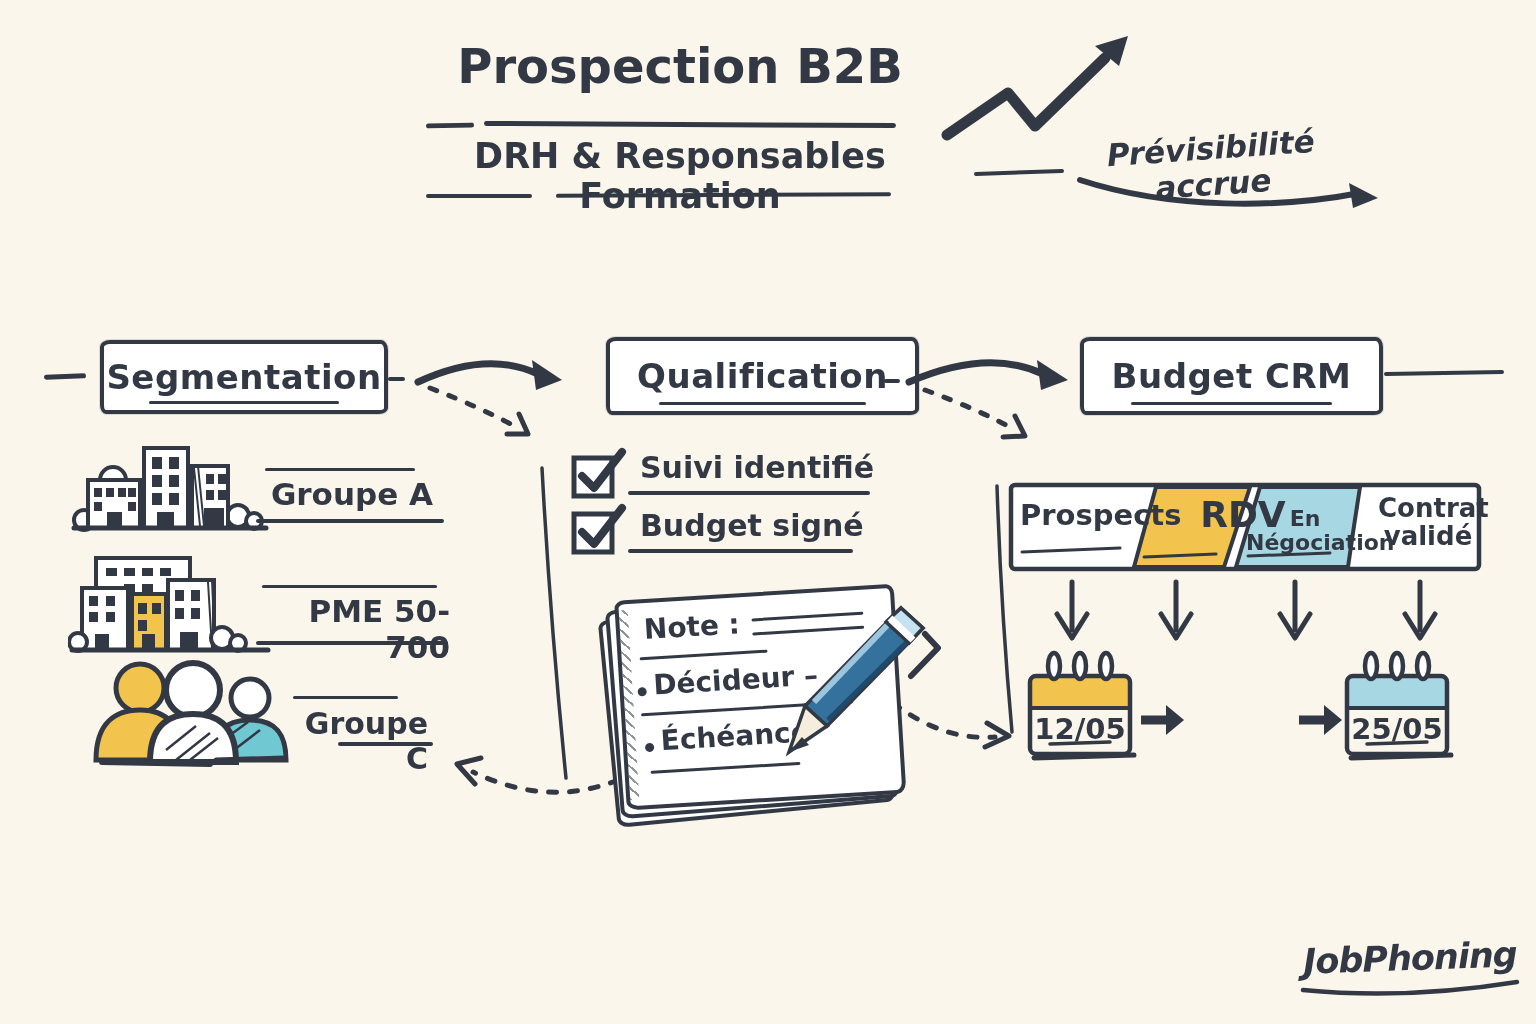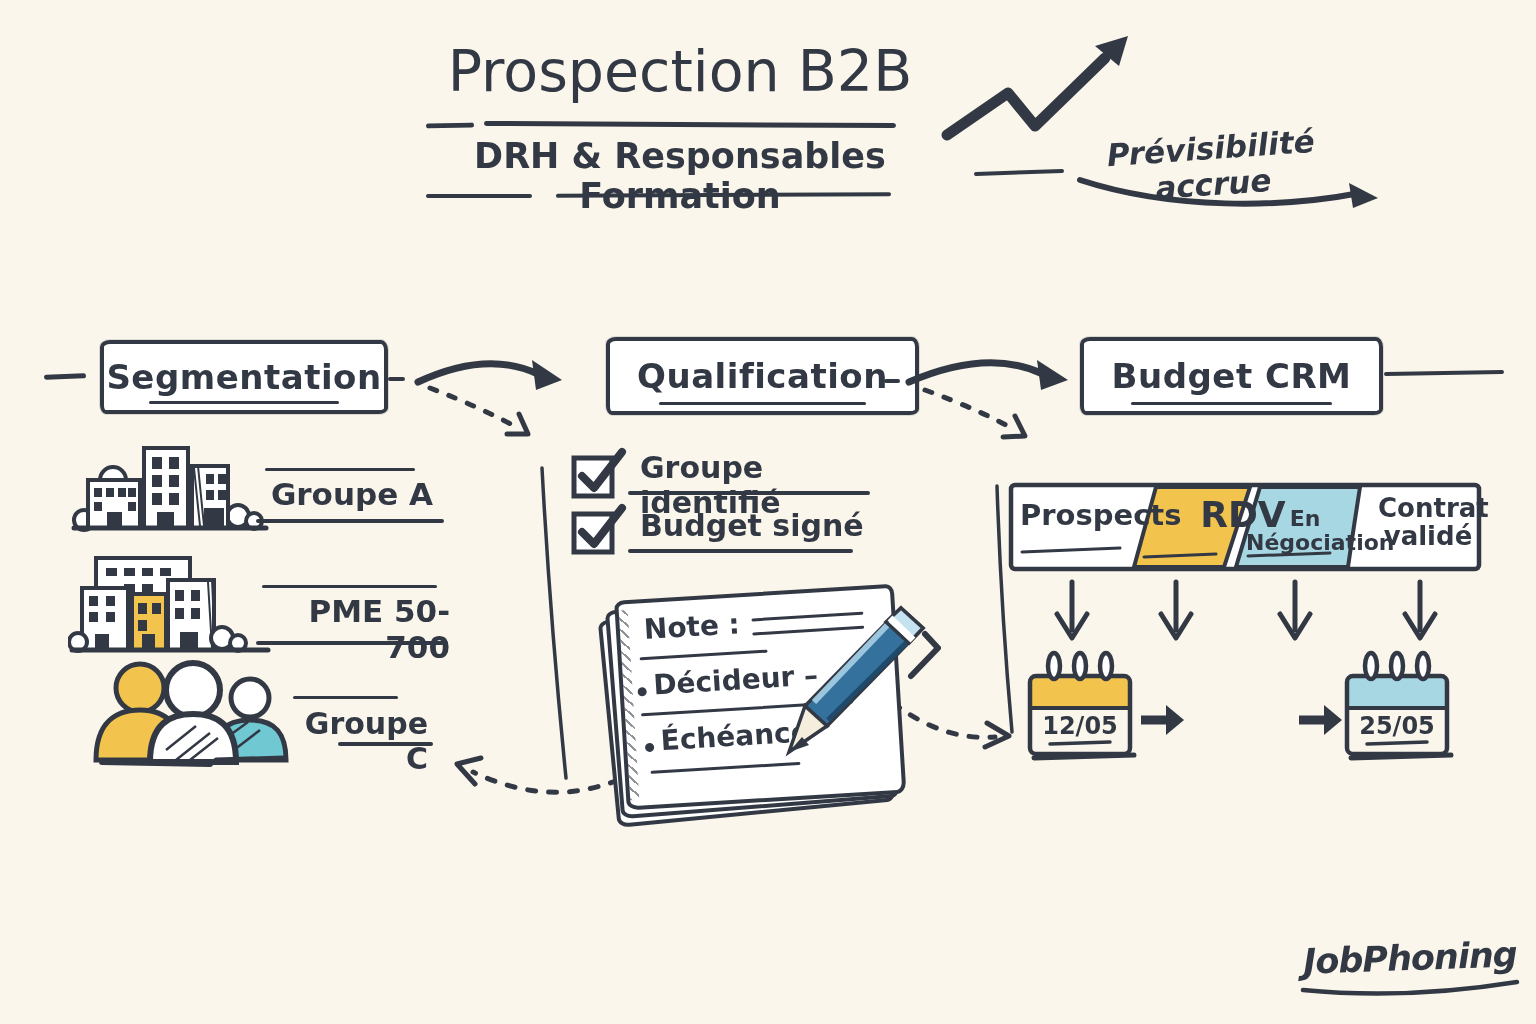--- a/index.html
+++ b/index.html
@@ -32,30 +32,30 @@
   .page.back2{left:-6px;top:38px;width:272px;height:200px;transform:rotate(-2deg);}
   .page.back1{left:0px;top:31px;width:272px;height:201px;transform:rotate(-1deg);}
   .page.main{left:8px;top:24px;width:272px;height:202px;}
   .hatch-strip{position:absolute;left:0;top:6px;width:9px;height:94%;
     background:repeating-linear-gradient(45deg,rgba(51,57,68,.55) 0 2px,transparent 2px 8px);}
   .note-rule{position:absolute;background:var(--ink);height:3px;border-radius:2px;}
   .bullet-dot{position:absolute;width:9px;height:9px;border-radius:50%;background:var(--ink);}
   .note-text{position:absolute;font-weight:bold;font-size:28px;}
   .pipe-label{position:absolute;font-weight:bold;text-align:center;line-height:1.08;}
   .cal{position:absolute;width:120px;height:112px;}
-  .cal-date{position:absolute;left:0;top:62px;width:120px;text-align:center;font-size:24px;font-weight:bold;}
+  .cal-date{position:absolute;left:0;top:62px;width:120px;text-align:center;font-size:29px;font-weight:bold;}
   .logo{position:absolute;left:1300px;top:938px;width:220px;text-align:center;
     font-size:35px;font-weight:bold;font-style:italic;transform:rotate(-2deg);letter-spacing:-1px;}
 </style>
 </head>
 <body>
 
 <div id="canvas">
 
-  <div class="txt" style="left:420px;top:38px;width:520px;text-align:center;font-size:57px;font-weight:normal;">Prospection B2B</div>
+  <div class="txt" style="left:420px;top:38px;width:520px;text-align:center;font-size:48px;font-weight:bold;">Prospection B2B</div>
   <div class="hline" style="left:426px;top:123px;width:48px;height:5px;transform:rotate(-1deg);"></div>
   <div class="hline" style="left:484px;top:122px;width:412px;height:5px;transform:rotate(0.3deg);"></div>
 
   <div class="txt" style="left:420px;top:136px;width:520px;text-align:center;font-size:35px;font-weight:bold;">DRH &amp; Responsables Formation</div>
   <div class="hline" style="left:426px;top:194px;width:106px;height:4px;"></div>
   <div class="hline" style="left:556px;top:193px;width:335px;height:4px;transform:rotate(-0.3deg);"></div>
 
   <svg class="abs" style="left:935px;top:33px;" width="210" height="115" viewBox="0 0 210 115">
     <polyline points="12,102 73,60 100,93 170,25" fill="none" stroke="#333944" stroke-width="11" stroke-linejoin="round" stroke-linecap="round"></polyline>
     <polygon points="193,3 184,33 160,13" fill="#333944"></polygon>
@@ -188,21 +188,21 @@
     <path d="M128,102 L196,100" stroke="#333944" stroke-width="5" stroke-linecap="round"></path>
   </svg>
   <div class="hline" style="left:293px;top:696px;width:105px;height:3px;"></div>
   <div class="txt label-block-text" style="left:288px;top:706px;width:140px;font-size:30px;">Groupe C</div>
   <div class="hline" style="left:338px;top:742px;width:95px;height:3.5px;"></div>
 
   <svg class="abs" style="left:568px;top:442px;" width="60" height="60" viewBox="0 0 60 60">
     <rect x="6" y="16" width="38" height="38" fill="#fff" stroke="#333944" stroke-width="5"></rect>
     <polyline points="14,34 26,46 54,10" fill="none" stroke="#333944" stroke-width="8" stroke-linecap="round" stroke-linejoin="round"></polyline>
   </svg>
-  <div class="txt check-label" style="left:640px;top:450px;width:240px;">Groupe identifié</div>
+  <div class="txt check-label" style="left:640px;top:450px;width:240px;">Suivi identifié</div>
   <div class="hline" style="left:628px;top:491px;width:242px;height:3.5px;"></div>
 
   <svg class="abs" style="left:568px;top:498px;" width="60" height="60" viewBox="0 0 60 60">
     <rect x="6" y="16" width="38" height="38" fill="#fff" stroke="#333944" stroke-width="5"></rect>
     <polyline points="14,34 26,46 54,10" fill="none" stroke="#333944" stroke-width="8" stroke-linecap="round" stroke-linejoin="round"></polyline>
   </svg>
   <div class="txt check-label" style="left:640px;top:508px;width:240px;">Budget signé</div>
   <div class="hline" style="left:628px;top:549px;width:225px;height:3.5px;"></div>
 
   <svg class="abs" style="left:530px;top:458px;" width="50" height="330" viewBox="0 0 50 330">

